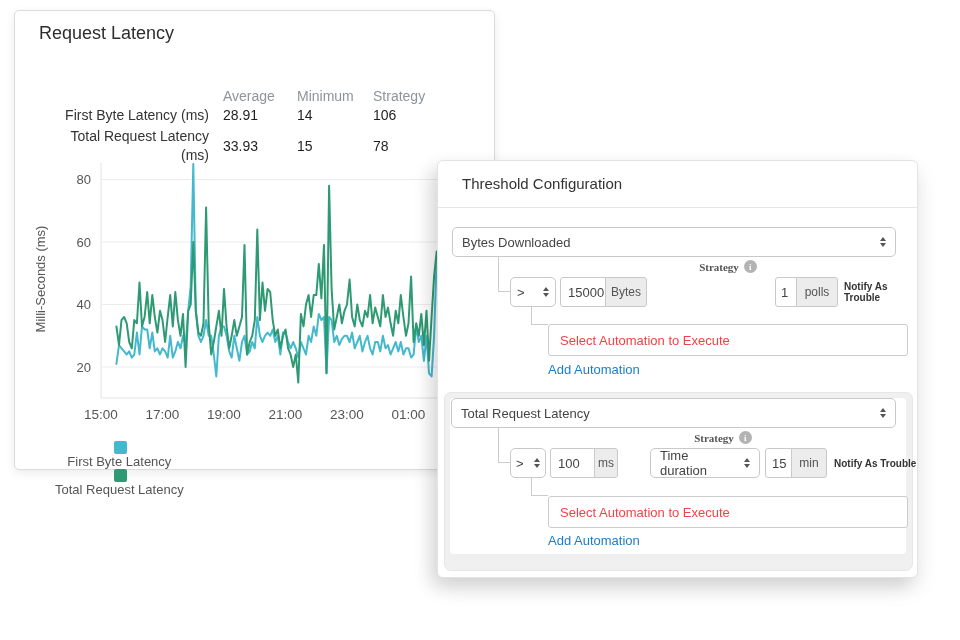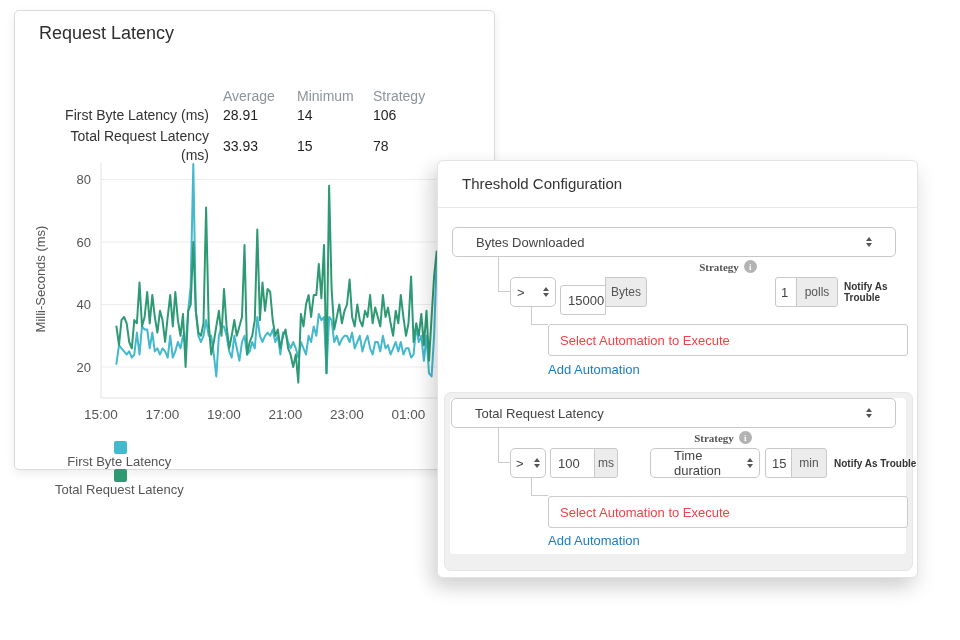--- a/index.html
+++ b/index.html
@@ -32,21 +32,21 @@
     border:1px solid #e3e3e3; border-radius:6px;
     box-shadow:-8px 8px 18px rgba(0,0,0,.10), 0 10px 22px rgba(0,0,0,.10);
     z-index:2; }
   .th-title { position:absolute; left:24px; top:14px; font-size:15px;
     font-weight:500; color:#333; }
   .th-divider { position:absolute; left:0; right:0; top:46px;
     border-bottom:1px solid #e6e6e6; }
 
   .sel, .inp, .addon, .autobox { position:absolute; height:30px; display:flex;
     align-items:center; font-size:13px; color:#444; background:#fff; }
-  .sel { border:1px solid #c9c9c9; border-radius:5px; padding:0 23px;
+  .sel { border:1px solid #c9c9c9; border-radius:5px; padding:0 9px;
     justify-content:space-between; }
   .inp { border:1px solid #c9c9c9; border-radius:3px 0 0 3px; padding:0 7px; }
   .addon { background:#ececec; border:1px solid #c9c9c9; border-radius:0 3px 3px 0;
     justify-content:center; color:#555; font-size:12px; }
   .autobox { border:1px solid #cccccc; border-radius:3px; padding:0 11px;
     color:#ef4444; height:32px; }
   .stepper { display:inline-flex; flex-direction:column; align-items:center;
     margin-left:8px; }
   .tri-up { width:0; height:0; border-left:3.5px solid transparent;
     border-right:3.5px solid transparent; border-bottom:4.5px solid #555;
@@ -141,21 +141,21 @@
     <span class="info-i">i</span>
   </div>
 
   <div class="sel" style="left:72px; top:116px; width:46px; padding:0 6px;">
     <span>&gt;</span>
     <span class="stepper" style="margin-left:4px;">
         <span class="tri-up"></span>
         <span class="tri-down"></span>
       </span>
   </div>
-  <div class="inp" style="left:122px; top:124px; width:46px;">
+  <div class="inp" style="left:122px; top:116px; width:46px;">
     <span>15000</span>
   </div>
   <div class="addon" style="left:167px; top:116px; width:42px;">
     <span>Bytes</span>
   </div>
   <div class="inp" style="left:337px; top:116px; width:22px; padding:0 5px;">
     <span>1</span>
   </div>
   <div class="addon" style="left:358px; top:116px; width:42px;">
     <span>polls</span>

